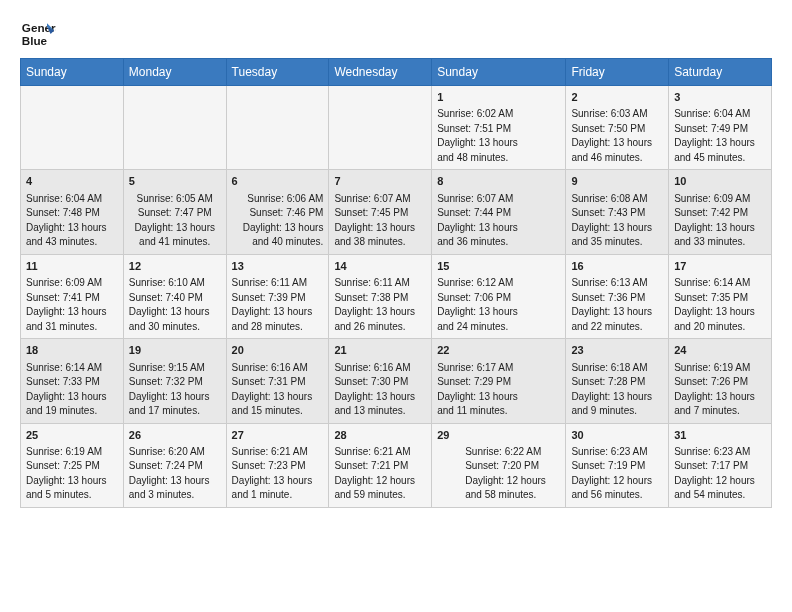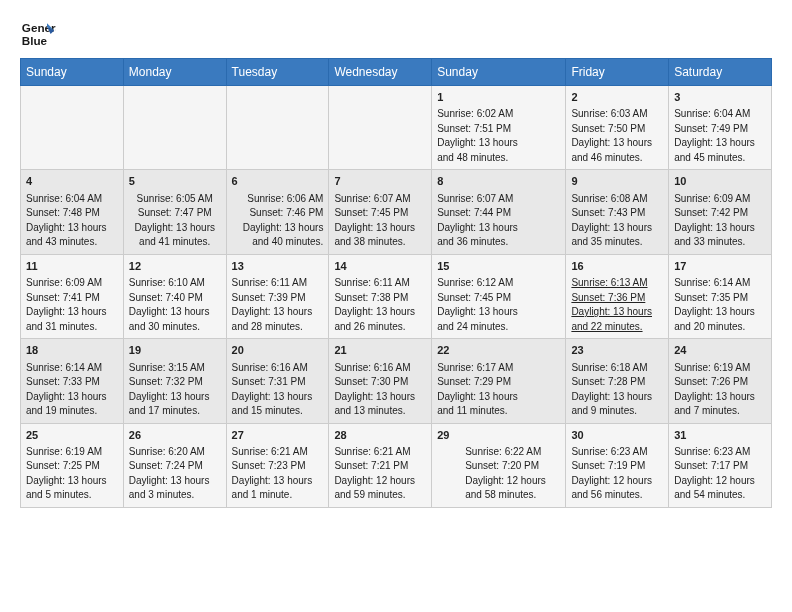--- a/index.html
+++ b/index.html
@@ -228,27 +228,27 @@
         <td>
           <span class="day-num">14</span>
           <div class="cell-content" style="white-space: pre-line;">Sunrise: 6:11 AM
 Sunset: 7:38 PM
 Daylight: 13 hours
 and 26 minutes.</div>
         </td>
         <td>
           <span class="day-num">15</span>
           <div class="cell-content" style="white-space: pre-line;">Sunrise: 6:12 AM
-Sunset: 7:45 PM
+Sunset: 7:06 PM
 Daylight: 13 hours
 and 24 minutes.</div>
         </td>
         <td>
           <span class="day-num">16</span>
-          <div class="cell-content" style="white-space: pre-line; text-decoration: underline;">Sunrise: 6:13 AM
+          <div class="cell-content" style="white-space: pre-line;">Sunrise: 6:13 AM
 Sunset: 7:36 PM
 Daylight: 13 hours
 and 22 minutes.</div>
         </td>
         <td>
           <span class="day-num">17</span>
           <div class="cell-content" style="white-space: pre-line;">Sunrise: 6:14 AM
 Sunset: 7:35 PM
 Daylight: 13 hours
 and 20 minutes.</div>
@@ -257,21 +257,21 @@
       <tr>
         <td>
           <span class="day-num">18</span>
           <div class="cell-content" style="white-space: pre-line;">Sunrise: 6:14 AM
 Sunset: 7:33 PM
 Daylight: 13 hours
 and 19 minutes.</div>
         </td>
         <td>
           <span class="day-num">19</span>
-          <div class="cell-content" style="white-space: pre-line;">Sunrise: 3:15 AM
+          <div class="cell-content" style="white-space: pre-line;">Sunrise: 9:15 AM
 Sunset: 7:32 PM
 Daylight: 13 hours
 and 17 minutes.</div>
         </td>
         <td>
           <span class="day-num">20</span>
           <div class="cell-content" style="white-space: pre-line;">Sunrise: 6:16 AM
 Sunset: 7:31 PM
 Daylight: 13 hours
 and 15 minutes.</div>

